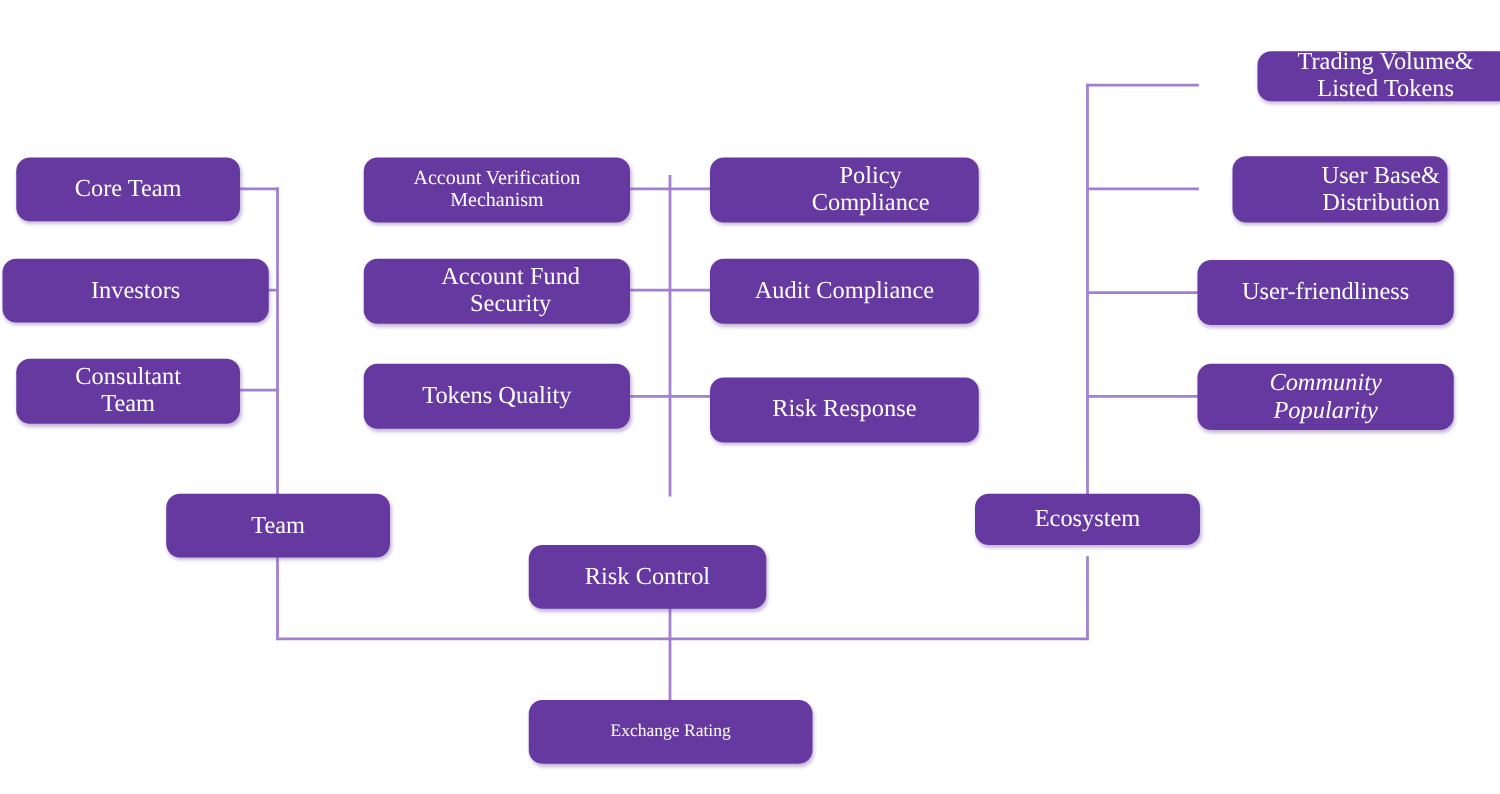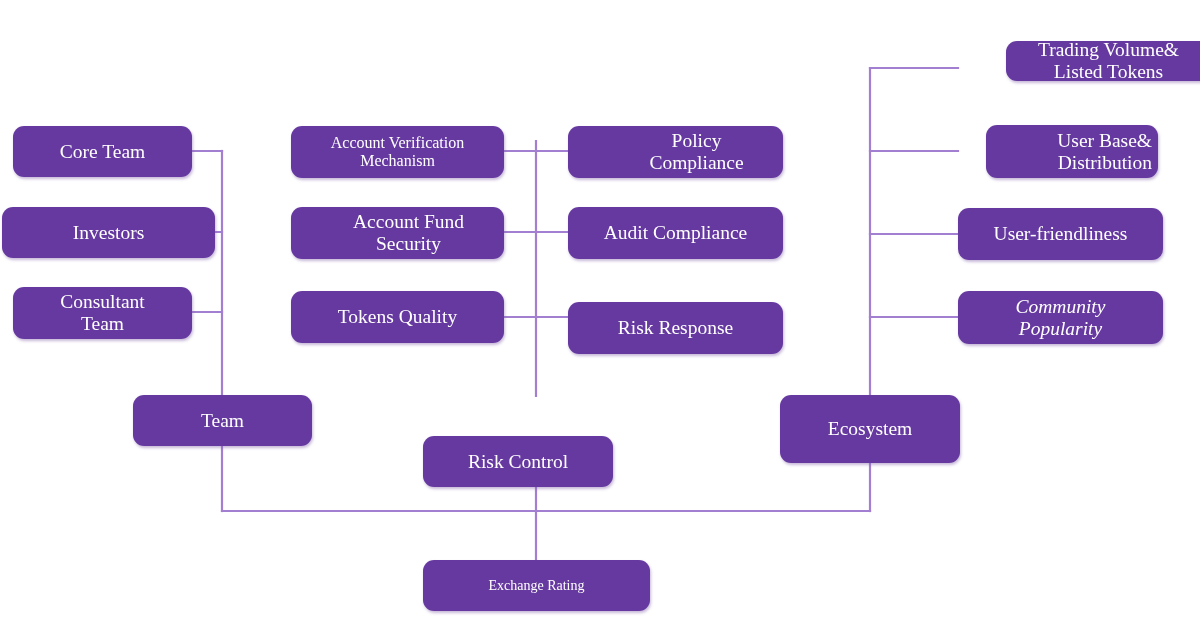--- a/index.html
+++ b/index.html
@@ -152,21 +152,21 @@
   </div>
 
   <div class="node lvl2" style="left:133px; top:395px; width:179px; height:51px;">
     <span class="node-label">Team</span>
   </div>
 
   <div class="node lvl2" style="left:423px; top:395px; width:190px; height:51px;margin-top:41px;">
     <span class="node-label">Risk Control</span>
   </div>
 
-  <div class="node lvl2" style="left:780px; top:395px; width:180px; height:68px;">
+  <div class="node lvl2" style="left:780px; top:395px; width:180px; height:41px;">
     <span class="node-label">Ecosystem</span>
   </div>
 
   <div class="node lvl1" style="left:423px; top:560px; width:227px; height:51px;">
     <span class="node-label">Exchange Rating</span>
   </div>
 
 </div>
 
 </body></html>

